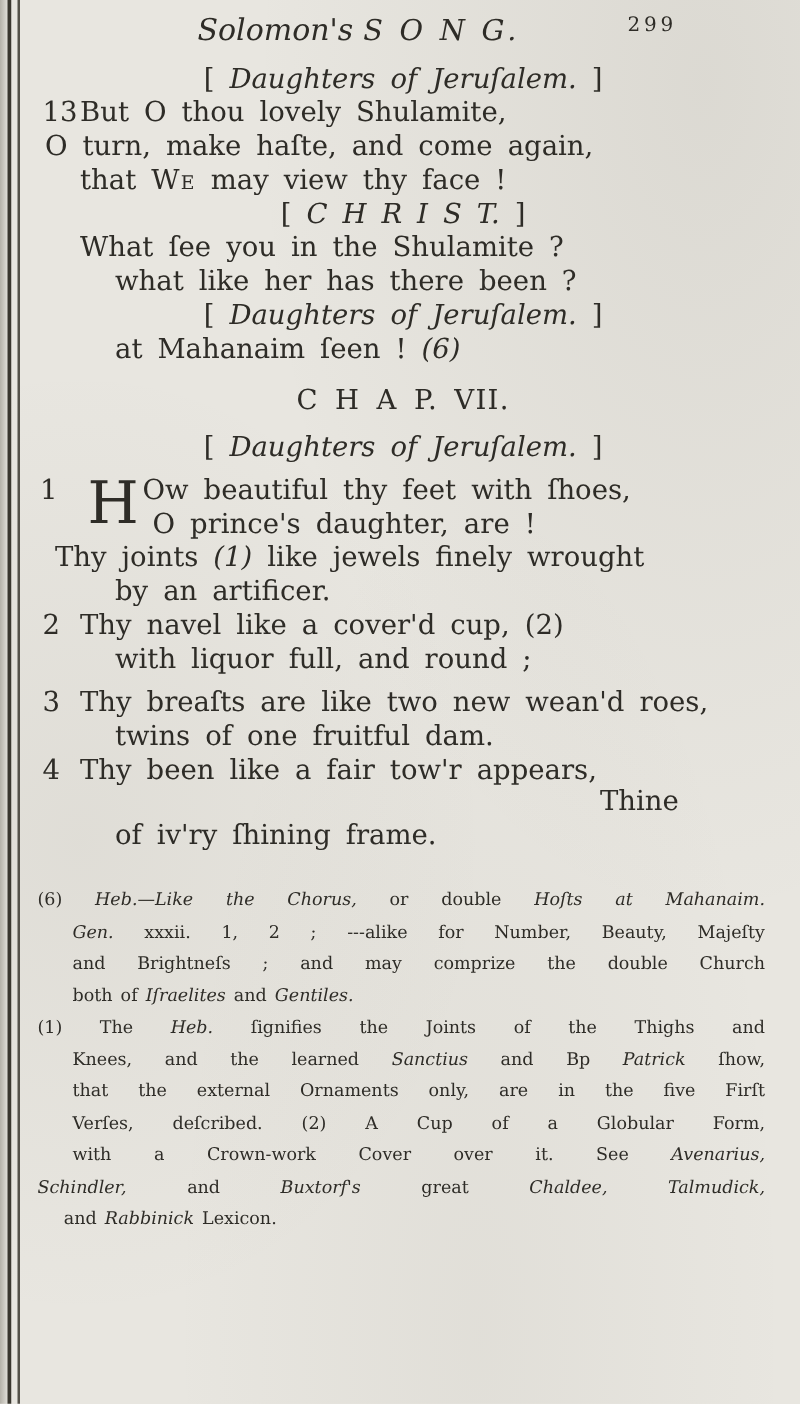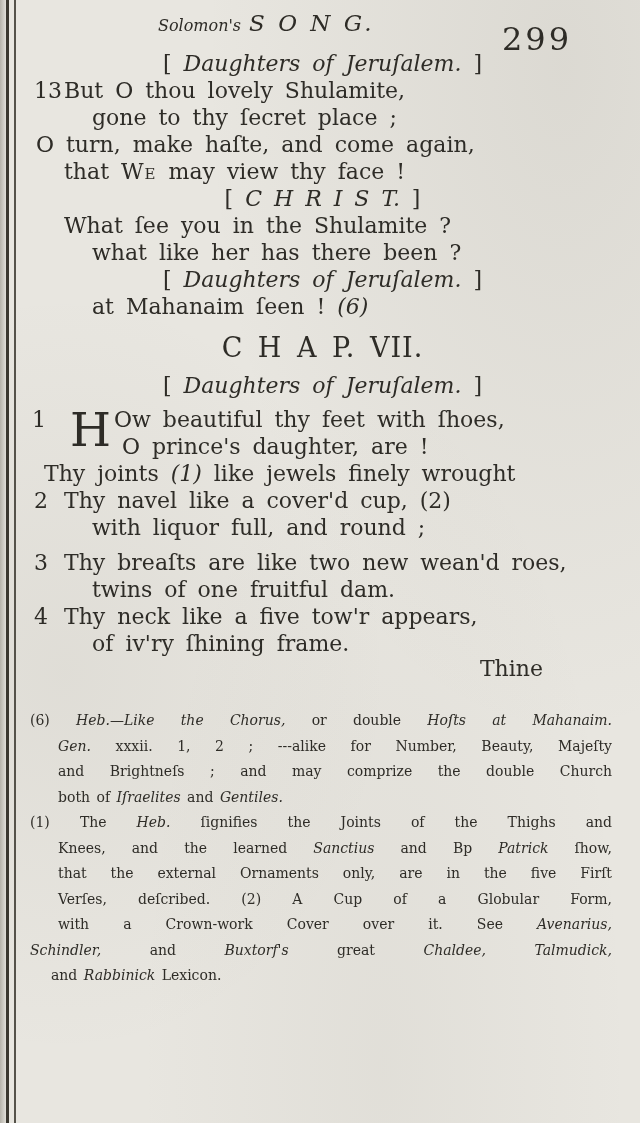--- a/index.html
+++ b/index.html
@@ -20,37 +20,37 @@
   }
   .edge   { position:absolute; left:0; top:0; width:7px; height:100%;
             background:linear-gradient(to right,#b5b2a9,#e8e6e0); }
   .rule-outer { position:absolute; left:6px;  top:0; width:3px; height:100%; background:#3a372f; }
   .rule-inner { position:absolute; left:14px; top:0; width:2px; height:100%; background:#55524a; }
 
   .content { position:absolute; left:30px; top:10px; width:585px; }
 
   .header { position:relative; height:40px; }
   .header-title { position:absolute; left:128px; top:0; white-space:nowrap; }
-  .title-word { font-style:italic; font-size:16px; }
+  .title-word { font-style:italic; font-size:24px; }
   .title-caps { font-style:italic; font-size:23px; letter-spacing:3px; margin-left:8px; }
-  .page-number { position:absolute; left:472px; top:10px; font-size:32px; letter-spacing:3px; }
+  .page-number { position:absolute; left:472px; top:0; font-size:16px; letter-spacing:3px; }
 
   .line { position:relative; font-size:22px; line-height:27px; min-height:27px;
           word-spacing:5px; white-space:nowrap; }
   .it { font-style:italic; }
   .sc { font-variant:small-caps; letter-spacing:1px; }
   .vnum { position:absolute; left:-30px; }
 
   .i0  { margin-left:6px; }
   .i0b { margin-left:14px; }
   .i1  { margin-left:34px; }
   .i2  { margin-left:62px; }
   .center { text-align:center; white-space:normal; }
   .mt8 { margin-top:8px; }
-  .chap { text-align:center; font-size:27px; letter-spacing:1px;
+  .chap { text-align:center; font-size:22px; letter-spacing:1px;
           margin-top:12px; margin-bottom:8px; line-height:32px; min-height:32px; }
   .head2 { margin-bottom:7px; }
   .v1a { margin-left:40px; padding-left:44px; }
   .v1a .vnum { left:-38px; }
   .dropcap { position:absolute; left:0; top:-1px; font-size:47px; line-height:50px; }
   .v1b { margin-left:92px; }
   .catch { text-align:right; padding-right:72px; margin-top:-2px; }
 
   #footnote-block { margin-top:26px; width:582px; }
   .fn { position:relative; font-size:14px; line-height:25.5px; min-height:25.5px;
@@ -72,40 +72,40 @@
   <div class="header">
     <div class="header-title">
       <span class="title-word">Solomon's</span><span class="title-caps">S O N G.</span>
     </div>
     <div class="page-number">299</div>
   </div>
 
   <div id="verse-block">
       <div class="line center"><span>[ </span><span class="it">Daughters of Jeruſalem.</span><span> ]</span></div>
       <div class="line i1"><span class="vnum">13</span><span>But O thou lovely Shulamite,</span></div>
-      <div class="line i2"><span>gone to thy ſecret place ;</span></div>
       <div class="line i0"><span>O turn, make haſte, and come again,</span></div>
       <div class="line i1"><span>that </span><span class="sc">We</span><span> may view thy face !</span></div>
       <div class="line center"><span>[ </span><span class="it">C H R I S T.</span><span> ]</span></div>
       <div class="line i1"><span>What ſee you in the Shulamite ?</span></div>
       <div class="line i2"><span>what like her has there been ?</span></div>
       <div class="line center"><span>[ </span><span class="it">Daughters of Jeruſalem.</span><span> ]</span></div>
       <div class="line i2"><span>at Mahanaim ſeen ! </span><span class="it">(6)</span></div>
       <div class="line chap"><span>C H A P.  VII.</span></div>
       <div class="line center head2"><span>[ </span><span class="it">Daughters of Jeruſalem.</span><span> ]</span></div>
       <div class="line v1a"><span class="vnum">1</span><span class="dropcap">H</span><span>Ow beautiful thy feet with ſhoes,</span></div>
       <div class="line v1b"><span>O prince's daughter, are !</span></div>
       <div class="line i0b"><span>Thy joints </span><span class="it">(1)</span><span> like jewels finely wrought</span></div>
+      <div class="line i2"><span>by an artificer.</span></div>
       <div class="line i1"><span class="vnum">2</span><span>Thy navel like a cover'd cup, (2)</span></div>
       <div class="line i2"><span>with liquor full, and round ;</span></div>
       <div class="line i1 mt8"><span class="vnum">3</span><span>Thy breaſts are like two new wean'd roes,</span></div>
       <div class="line i2"><span>twins of one fruitful dam.</span></div>
-      <div class="line i1"><span class="vnum">4</span><span>Thy neck like a five tow'r appears,</span></div>
+      <div class="line i1"><span class="vnum">4</span><span>Thy been like a fair tow'r appears,</span></div>
+      <div class="line catch"><span>Thine</span></div>
       <div class="line i2"><span>of iv'ry ſhining frame.</span></div>
-      <div class="line catch"><span>Thine</span></div>
     </div>
 
   <div id="footnote-block">
       <div class="line fn fn-j"><span>(6) </span><span class="it">Heb.</span><span>—</span><span class="it">Like the Chorus,</span><span> or double </span><span class="it">Hoſts at Mahanaim.</span></div>
       <div class="line fn fn-j fn1"><span class="it">Gen.</span><span> xxxii. 1, 2 ; ---alike for Number, Beauty, Majeſty</span></div>
       <div class="line fn fn-j fn1"><span>and Brightneſs ; and may comprize the double Church</span></div>
       <div class="line fn fn1"><span>both of </span><span class="it">Iſraelites</span><span> and </span><span class="it">Gentiles.</span></div>
       <div class="line fn fn-j"><span>(1) The </span><span class="it">Heb.</span><span> ſignifies the Joints of the Thighs and</span></div>
       <div class="line fn fn-j fn1"><span>Knees, and the learned </span><span class="it">Sanctius</span><span> and Bp </span><span class="it">Patrick</span><span> ſhow,</span></div>
       <div class="line fn fn-j fn1"><span>that the external Ornaments only, are in the five Firſt</span></div>

